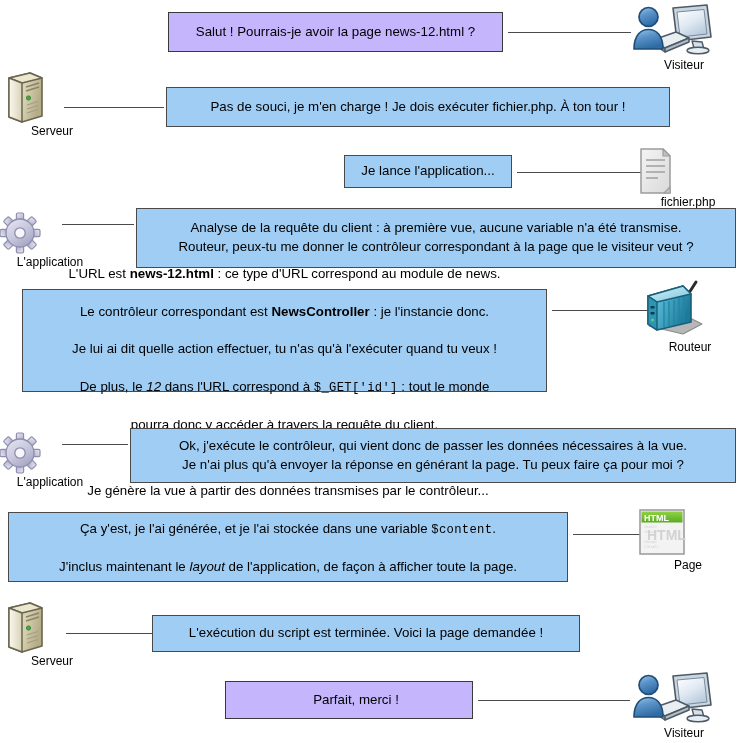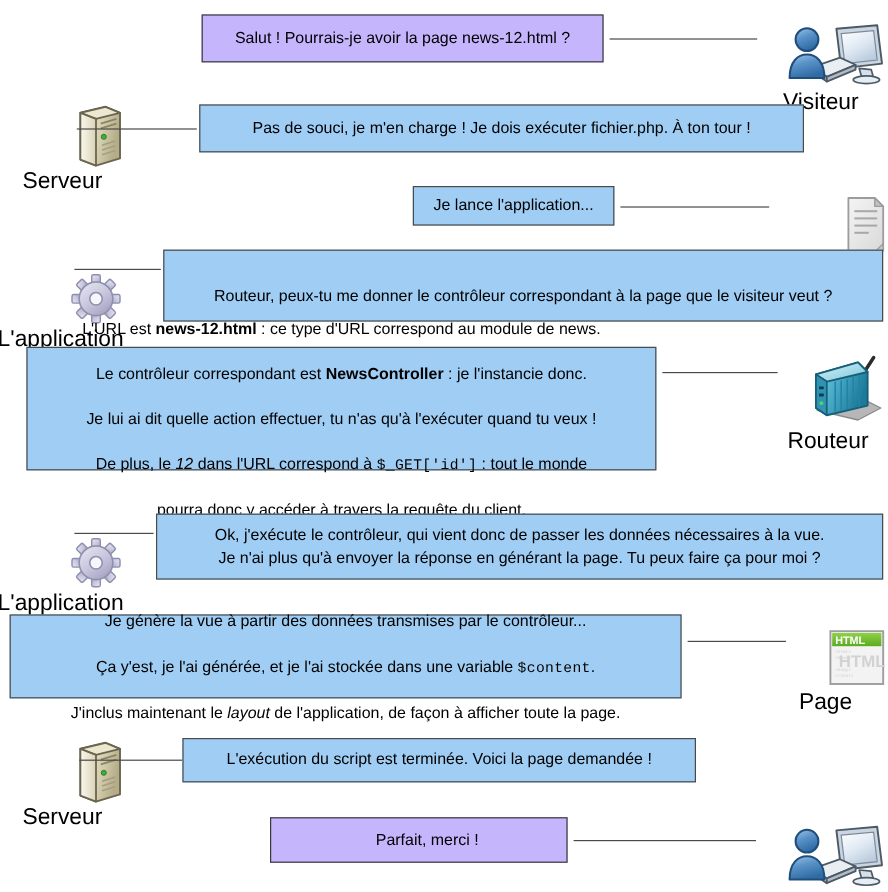--- a/index.html
+++ b/index.html
@@ -61,31 +61,30 @@
     border-top: 1.4px solid #4a4a4a;
   }
 
   
   .actor {
     position: absolute;
     width: 104px;
     text-align: center;
   }
   .actor .caption {
-    font-size: 19px;
+    font-size: 12px;
     line-height: 1.15;
     margin-top: 1px;
     white-space: nowrap;
   }
   .icon-wrap {
     height: 52px;
     display: flex;
     align-items: flex-end;
-    justify-content: flex-end;
-    margin-top: 16px;
+    justify-content: flex-start;
   }
   .icon-wrap.tall { height: 56px; }
   svg { display: block; overflow: visible; }
 </style>
 </head>
 <body>
 
 <div id="stage">
 
   <div class="bubble white" style="left:168px; top:12px; width:335px; height:40px;">
@@ -228,21 +227,21 @@
           <circle cx="0" cy="0" r="5.2" fill="#f6f6fb" stroke="#8e8eae" stroke-width="1.3"></circle>
         </g>
       </svg>
     </div>
     <div class="caption">L'application</div>
   </div>
 
   <div class="connector" style="left:62px; top:224px; width:72px;"></div>
 
   <div class="bubble blue" style="left:136px; top:208px; width:600px; height:60px;">
-    <span class="inner"><br><span>Routeur, peux-tu me donner le contrôleur correspondant à la page que le visiteur veut ?</span></span>
+    <span class="inner"><span>Analyse de la requête du client : à première vue, aucune variable n'a été transmise.</span><br><span>Routeur, peux-tu me donner le contrôleur correspondant à la page que le visiteur veut ?</span></span>
   </div>
 
   <div class="bubble blue" style="left:22px; top:289px; width:525px; height:103px;">
     <span class="inner">
       <span><span>L'URL est </span><b>news-12.html</b><span> : ce type d'URL correspond au module de news.</span></span><br>
       <span><span>Le contrôleur correspondant est </span><b>NewsController</b><span> : je l'instancie donc.</span></span><br>
       <span>Je lui ai dit quelle action effectuer, tu n'as qu'à l'exécuter quand tu veux !</span><br>
       <span><span>De plus, le </span><i>12</i><span> dans l'URL correspond à </span><code>$_GET['id']</code><span> : tout le monde</span></span><br>
       <span>pourra donc y accéder à travers la requête du client.</span>
     </span>
@@ -326,21 +325,21 @@
     </div>
     <div class="caption">L'application</div>
   </div>
 
   <div class="connector" style="left:62px; top:444px; width:66px;"></div>
 
   <div class="bubble blue" style="left:130px; top:428px; width:606px; height:55px;">
     <span class="inner"><span>Ok, j'exécute le contrôleur, qui vient donc de passer les données nécessaires à la vue.</span><br><span>Je n'ai plus qu'à envoyer la réponse en générant la page. Tu peux faire ça pour moi ?</span></span>
   </div>
 
-  <div class="bubble blue" style="left:8px; top:512px; width:560px; height:70px;">
+  <div class="bubble blue" style="left:8px; top:512px; width:560px; height:70px;align-items:flex-end;">
     <span class="inner">
       <span>Je génère la vue à partir des données transmises par le contrôleur...</span><br>
       <span><span>Ça y'est, je l'ai générée, et je l'ai stockée dans une variable </span><code>$content</code><span>.</span></span><br>
       <span><span>J'inclus maintenant le </span><i>layout</i><span> de l'application, de façon à afficher toute la page.</span></span>
     </span>
   </div>
 
   <div class="connector" style="left:573px; top:534px; width:82px;"></div>
 
   <div class="actor" style="left:636px; top:506px;">

